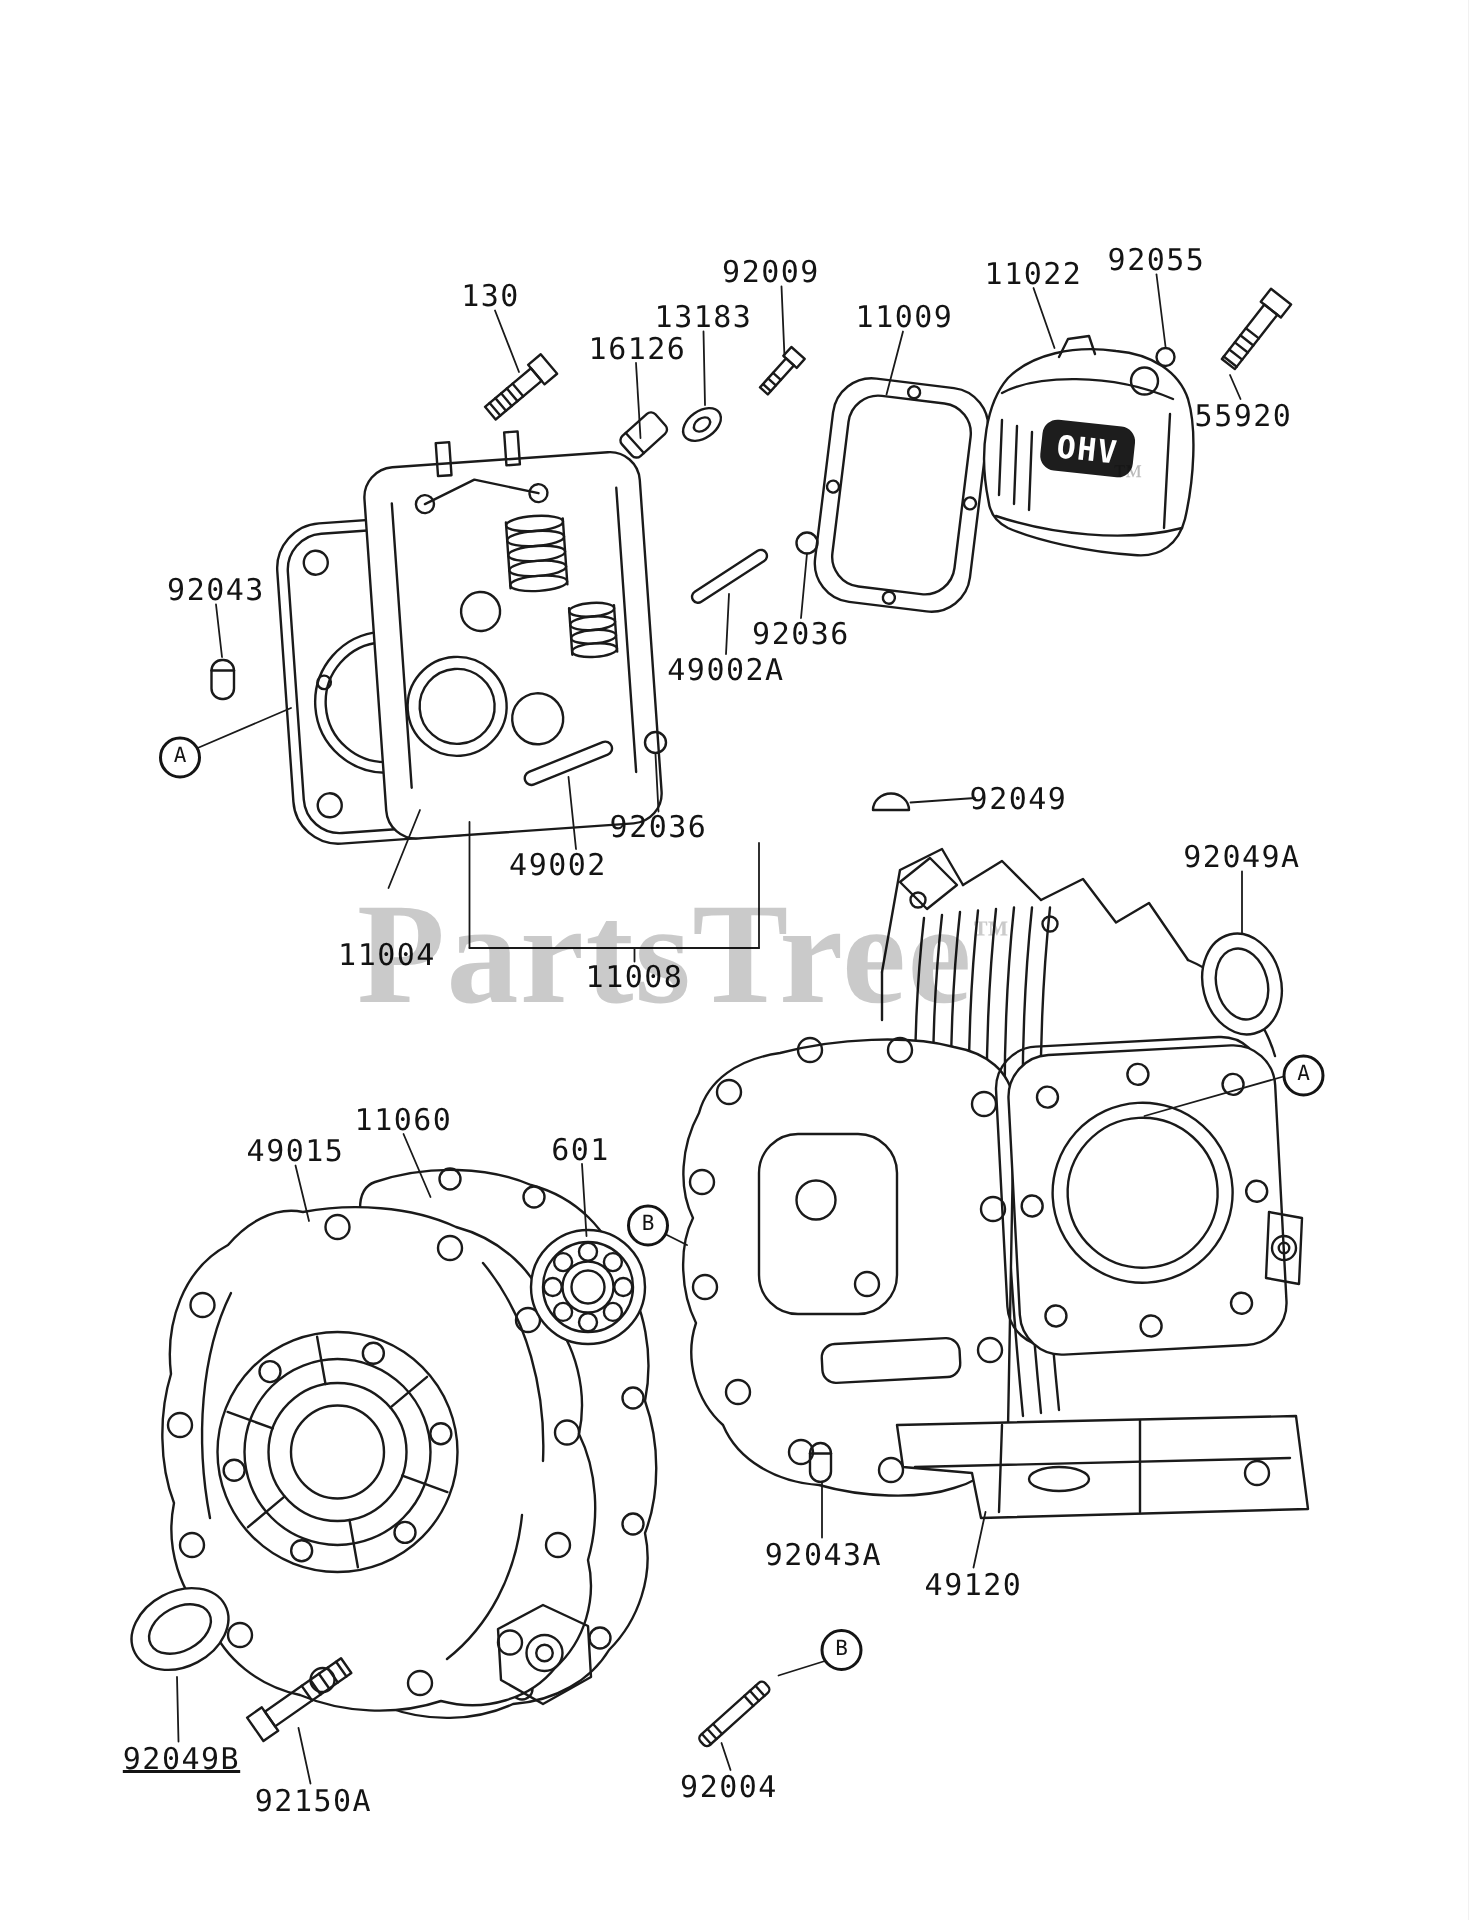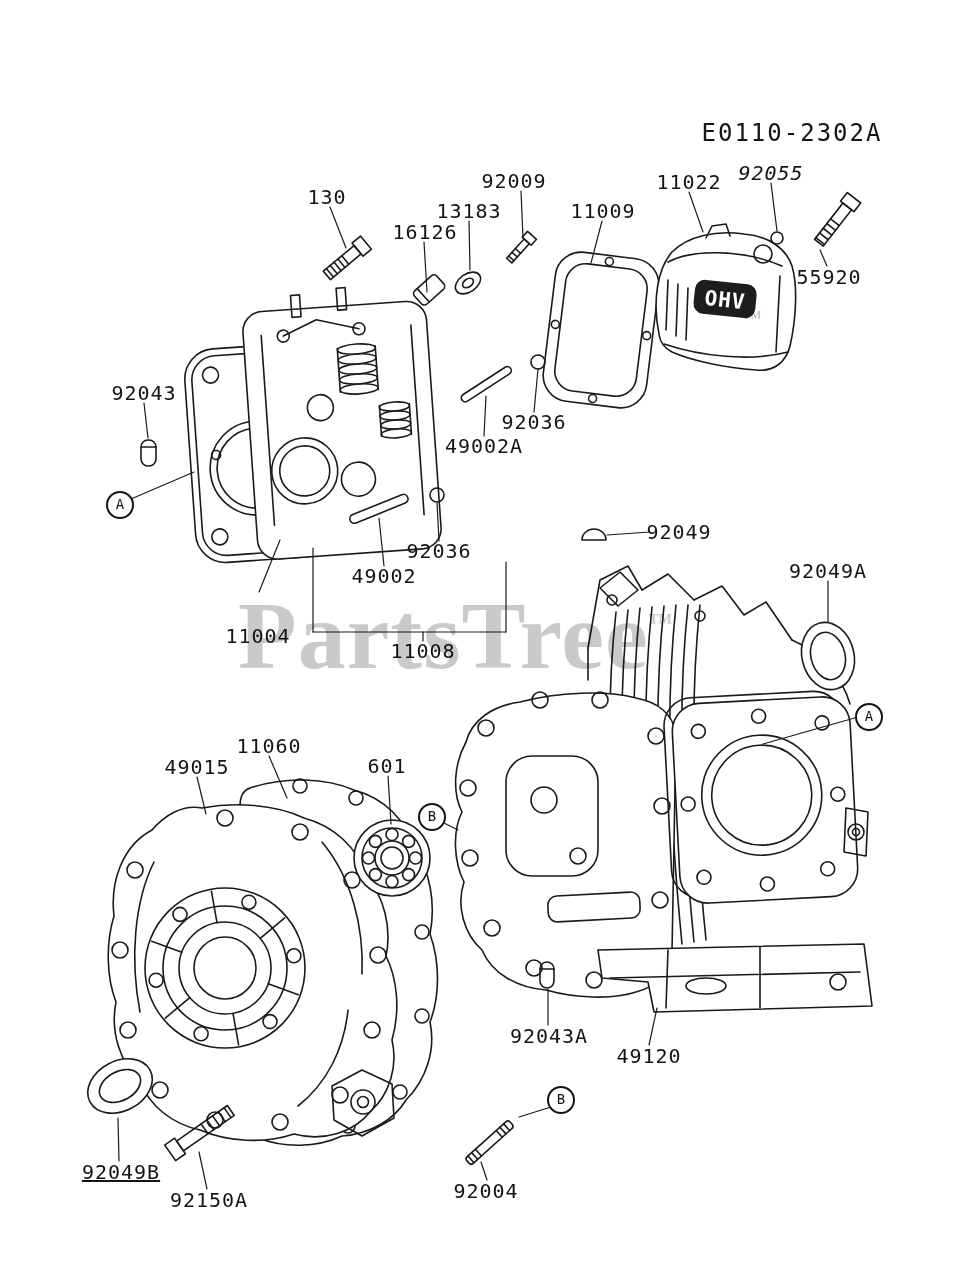--- a/index.html
+++ b/index.html
@@ -366,35 +366,34 @@
     <line x1="444" y1="823" x2="458" y2="830"></line>
     <line x1="548" y1="1025" x2="548" y2="989"></line>
     <line x1="649" y1="1045" x2="657" y2="1008"></line>
     <line x1="119" y1="1161" x2="118" y2="1118"></line>
     <line x1="207" y1="1189" x2="199" y2="1152"></line>
     <line x1="487" y1="1180" x2="481" y2="1162"></line>
     <line x1="551" y1="1107" x2="519" y2="1117"></line>
   </g>
 </svg>
 
-  <div class="diagram-code" style="left:792px;top:133px;">E0110-2302A</div>
 
   <div class="callout" style="left:327px;top:197px;">130</div>
   <div class="callout" style="left:514px;top:181px;">92009</div>
   <div class="callout" style="left:469px;top:211px;">13183</div>
   <div class="callout" style="left:425px;top:232px;">16126</div>
   <div class="callout" style="left:603px;top:211px;">11009</div>
   <div class="callout" style="left:689px;top:182px;">11022</div>
-  <div class="callout" style="left:771px;top:173px;font-style:italic;">92055</div>
+  <div class="callout" style="left:771px;top:173px;">92055</div>
   <div class="callout" style="left:829px;top:277px;">55920</div>
   <div class="callout" style="left:144px;top:393px;">92043</div>
   <div class="callout" style="left:484px;top:446px;text-align:right;">49002A</div>
   <div class="callout" style="left:534px;top:422px;">92036</div>
   <div class="callout" style="left:439px;top:551px;">92036</div>
-  <div class="callout" style="left:384px;top:576px;">49002</div>
+  <div class="callout" style="left:372px;top:576px;">49002</div>
   <div class="callout" style="left:258px;top:636px;">11004</div>
   <div class="callout" style="left:423px;top:651px;">11008</div>
   <div class="callout" style="left:679px;top:532px;">92049</div>
   <div class="callout" style="left:828px;top:571px;">92049A</div>
   <div class="callout" style="left:197px;top:767px;">49015</div>
   <div class="callout" style="left:269px;top:746px;">11060</div>
   <div class="callout" style="left:387px;top:766px;">601</div>
   <div class="callout" style="left:549px;top:1036px;">92043A</div>
   <div class="callout" style="left:649px;top:1056px;">49120</div>
   <div class="callout" style="left:121px;top:1172px;text-decoration:underline;">92049B</div>

